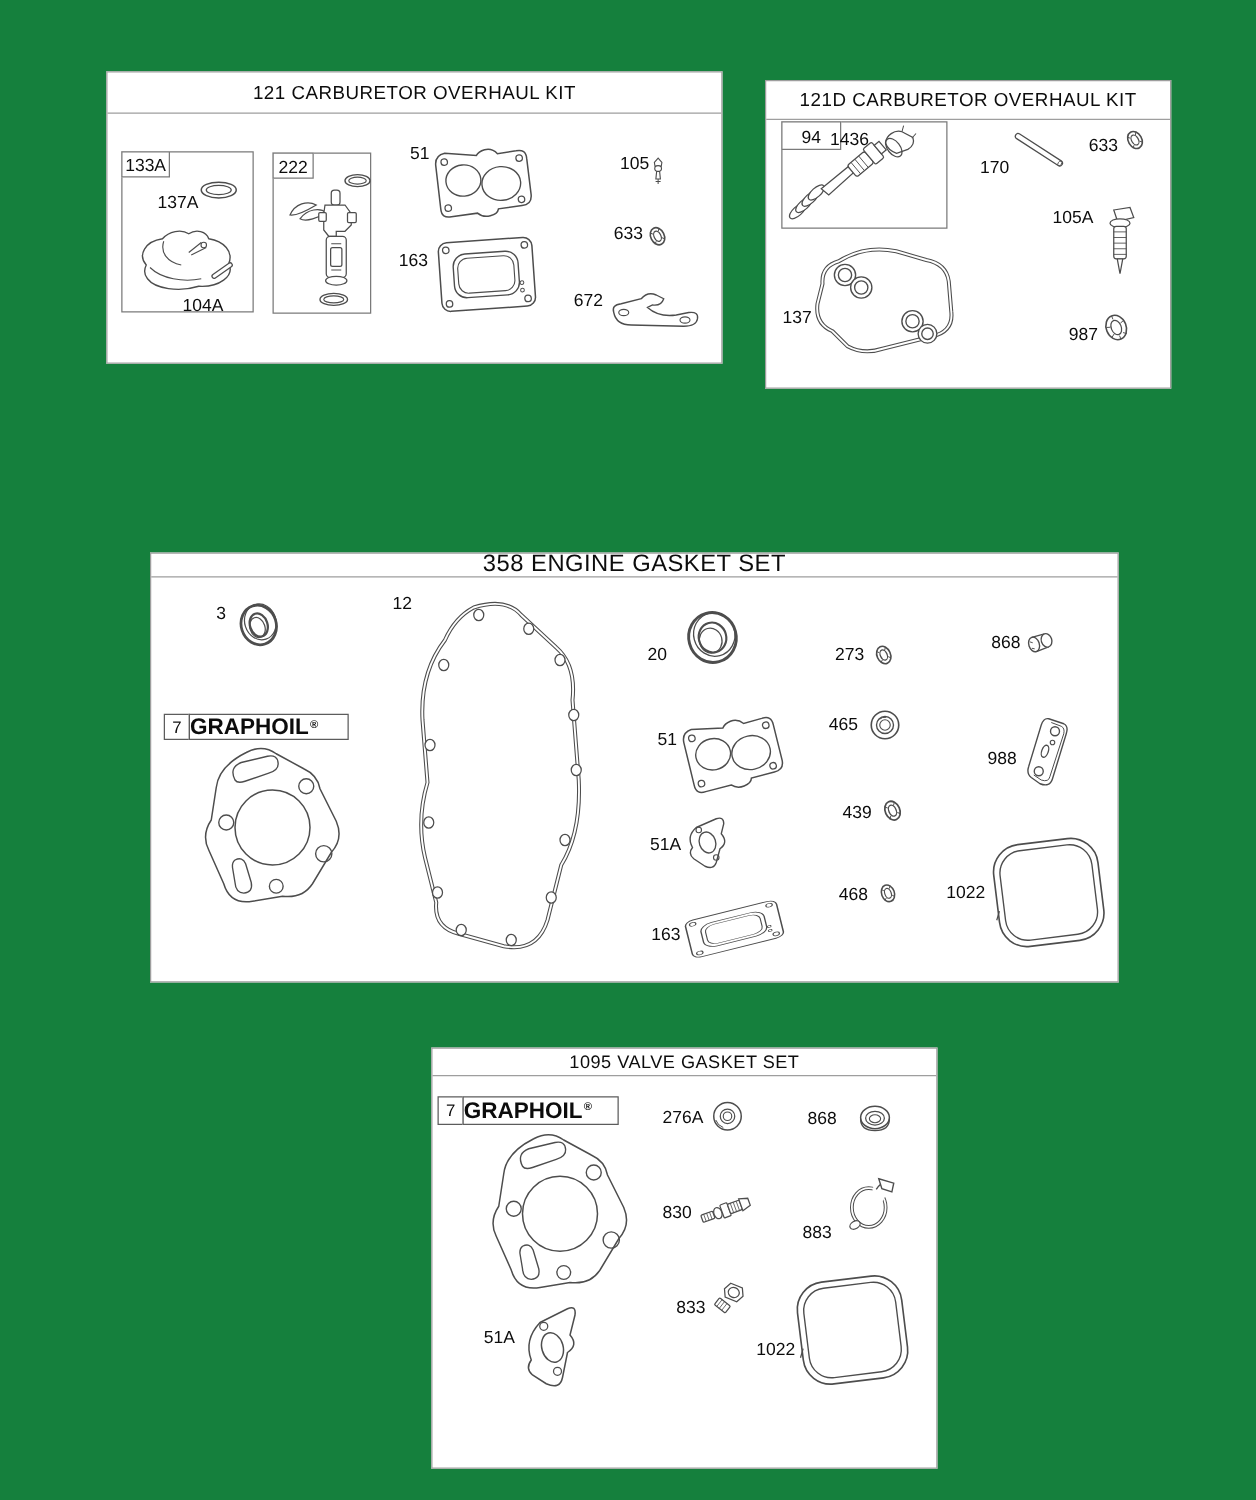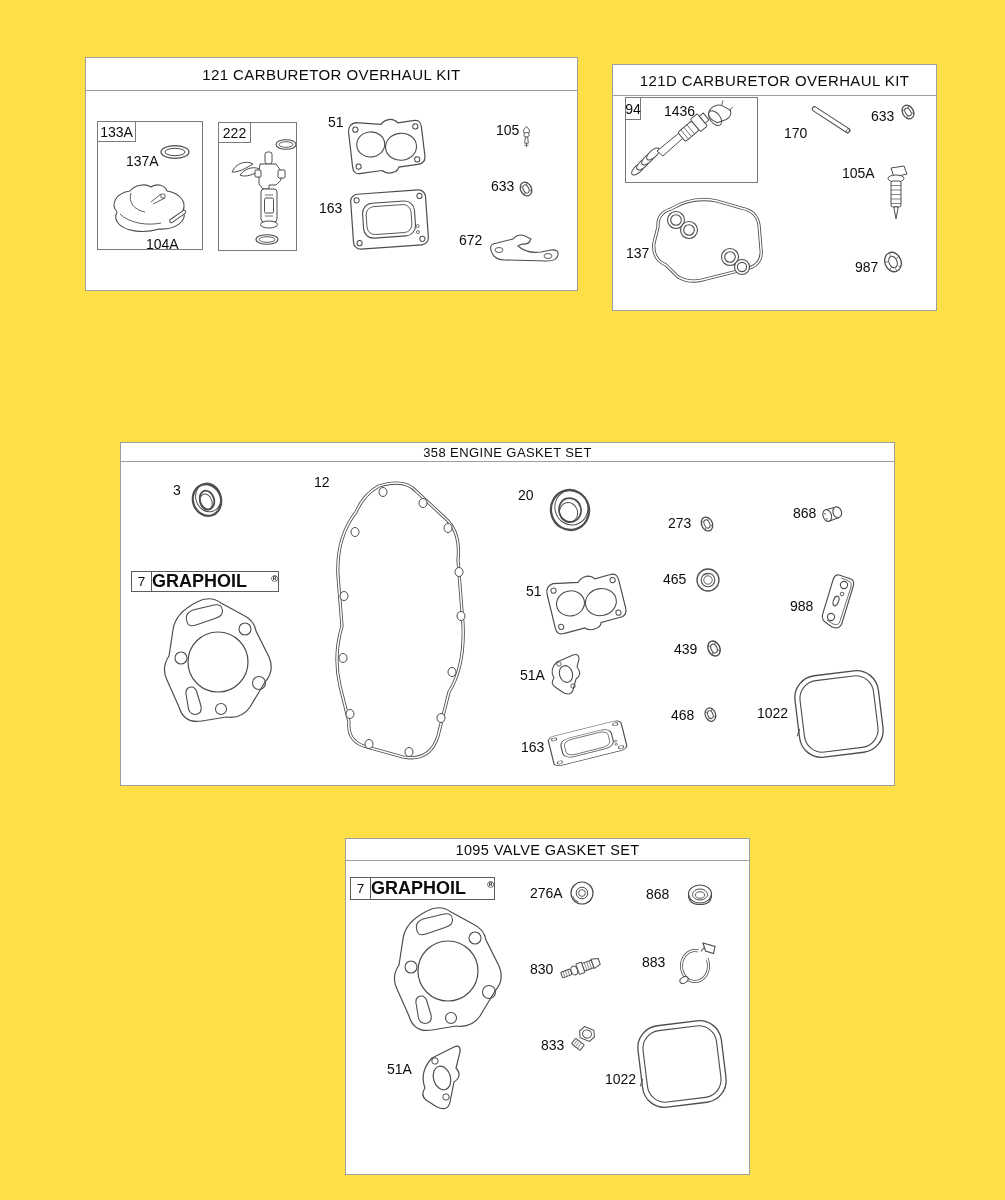--- a/index.html
+++ b/index.html
@@ -1,27 +1,27 @@
 <!DOCTYPE html>
 <html><head>
 <meta charset="utf-8">
 <style>
   *{margin:0;padding:0;box-sizing:border-box}
   html,body{background:#fff}
   body{width:1005px;height:1200px;position:relative;font-family:"Liberation Sans",sans-serif;color:#0c0c0c;overflow:hidden}
-  .stage{position:absolute;left:0;top:0;width:1005px;height:1200px;background:#fde047}
+  .stage{position:absolute;left:0;top:0;width:1005px;height:1200px;background:#15803d}
   .secbox{position:absolute;border:1px solid #9e9e9e;background:#fff}
   .titlebar{position:absolute;left:0;right:0;top:0;border-bottom:1px solid #9e9e9e;display:flex;align-items:center;justify-content:center;font-size:15px;letter-spacing:.4px;color:#0c0c0c;white-space:nowrap}
   .subbox{position:absolute;border:1px solid #7a7a7a;background:#fff}
   .cornercell{position:absolute;left:-1px;top:-1px;border:1px solid #7a7a7a;display:flex;align-items:center;justify-content:center;font-size:14px;background:#fff}
   .plabel{position:absolute;font-size:14px;line-height:15px;white-space:nowrap;color:#0c0c0c}
   .part{position:absolute;overflow:visible}
   svg{overflow:visible;display:block}
   .g7{position:absolute;border:1px solid #5c5c5c;display:flex;align-items:center;justify-content:center;font-size:13.5px;background:#fff}
-  .gname{position:absolute;border:1px solid #5c5c5c;display:flex;align-items:center;justify-content:space-between;font-weight:bold;font-size:18px;background:#fff}
+  .gname{position:absolute;border:1px solid #5c5c5c;display:flex;align-items:center;justify-content:flex-start;font-weight:bold;font-size:18px;background:#fff}
   .gname .reg{font-size:9px;align-self:flex-start;margin-top:2px;margin-left:1px;font-weight:bold}
 </style>
 </head>
 <body>
 
 <svg width="0" height="0" style="position:absolute">
   <defs>
     <g id="sym-oring">
       <ellipse cx="9" cy="11" rx="5.4" ry="7.2" fill="#fff" stroke="#4d4d4d" stroke-width="1.3"></ellipse>
       <ellipse cx="9" cy="11" rx="2.7" ry="4.3" fill="none" stroke="#4d4d4d" stroke-width="1"></ellipse>
@@ -157,21 +157,21 @@
     </g>
   </svg>
 
   <div class="secbox" style="left:612px;top:64px;width:325px;height:247px">
     <div class="titlebar" style="height:31px">
       <span>121D CARBURETOR OVERHAUL KIT</span>
     </div>
   </div>
 
   <div class="subbox" style="left:625px;top:97px;width:133px;height:86px">
-    <div class="cornercell" style="width:16px;height:23px">94</div>
+    <div class="cornercell" style="width:48px;height:23px">94</div>
   </div>
   <span class="plabel" style="left:664px;top:104px">1436</span>
   <svg class="part" style="left:627px;top:99px" width="110" height="84">
     <g fill="#fff" stroke="#4d4d4d" stroke-width="1">
       <ellipse transform="rotate(48 11 70)" cx="11" cy="70" rx="3.6" ry="8"></ellipse>
       <ellipse transform="rotate(48 16 65)" cx="16" cy="65" rx="3.6" ry="8"></ellipse>
       <ellipse transform="rotate(48 21 60)" cx="21" cy="60" rx="3.6" ry="8"></ellipse>
       <ellipse transform="rotate(48 26 55)" cx="26" cy="55" rx="3.6" ry="8"></ellipse>
       <path d="M30,52 L52,34 L56,39 L36,57 Z"></path>
       <g transform="rotate(-40 63 31)">
@@ -231,21 +231,21 @@
   <span class="plabel" style="left:855px;top:260px">987</span>
   <svg class="part" style="left:881px;top:248px" width="25" height="28">
     <g transform="rotate(-22 12 14)" fill="#fff" stroke="#4d4d4d">
       <ellipse cx="12" cy="14" rx="8" ry="10" stroke-width="1.3"></ellipse>
       <ellipse cx="12" cy="14" rx="4" ry="6" fill="none" stroke-width="1"></ellipse>
       <path d="M12,4 v3 M12,21 v3 M4.6,11 l3,1 M16.4,12 l3,-1 M6,20 l2.4,-1.8 M15.5,19.8 l2.4,1.8" stroke-width=".7" fill="none"></path>
     </g>
   </svg>
 
   <div class="secbox" style="left:120px;top:442px;width:775px;height:344px">
-    <div class="titlebar" style="height:19px;font-size:13px">
+    <div class="titlebar" style="height:19px;font-size:19px">
       <span>358 ENGINE GASKET SET</span>
     </div>
   </div>
 
   <span class="plabel" style="left:173px;top:483px">3</span>
   <svg class="part" style="left:188px;top:479px" width="39" height="43">
     <g transform="rotate(-18 19 21)" fill="#fff" stroke="#4d4d4d">
       <ellipse cx="19" cy="21" rx="14" ry="16" stroke-width="2.2"></ellipse>
       <ellipse cx="21" cy="19" rx="12.5" ry="14.5" fill="none" stroke-width="1"></ellipse>
       <ellipse cx="19" cy="21" rx="7" ry="9.5" fill="none" stroke-width="1.8"></ellipse>
@@ -267,21 +267,21 @@
       <ellipse cx="124" cy="242" rx="4" ry="4.5"></ellipse>
         <ellipse cx="92" cy="276" rx="4" ry="4.5"></ellipse>
       <ellipse cx="52" cy="268" rx="4" ry="4.5"></ellipse>
         <ellipse cx="33" cy="238" rx="4" ry="4.5"></ellipse>
       <ellipse cx="26" cy="182" rx="4" ry="4.5"></ellipse>
         <ellipse cx="27" cy="120" rx="4" ry="4.5"></ellipse>
       <ellipse cx="38" cy="56" rx="4" ry="4.5"></ellipse>
     </g>
   </svg>
 
-  <span class="plabel" style="left:518px;top:488px">20</span>
+  <span class="plabel" style="left:518px;top:516px">20</span>
   <svg class="part" style="left:547px;top:486px" width="47" height="49">
     <g transform="rotate(-15 23 24)" fill="#fff" stroke="#4d4d4d">
       <ellipse cx="23" cy="24" rx="19" ry="20" stroke-width="2.3"></ellipse>
       <ellipse cx="25" cy="22" rx="16.5" ry="17.5" fill="none" stroke-width="1"></ellipse>
       <ellipse cx="23" cy="24" rx="11" ry="12" fill="none" stroke-width="1.7"></ellipse>
       <ellipse cx="21" cy="26" rx="9" ry="10" fill="none" stroke-width="1"></ellipse>
     </g>
   </svg>
 
   <span class="plabel" style="left:668px;top:516px">273</span>
@@ -400,21 +400,21 @@
       <rect x="2" y="15" width="10" height="6" rx="1"></rect>
       <path d="M4.5,15 v6 M7,15 v6 M9.5,15 v6" stroke-width=".6" fill="none"></path>
       <ellipse cx="15.5" cy="18" rx="3.2" ry="4.6"></ellipse>
       <rect x="19" y="12.5" width="6" height="11" rx="1"></rect>
       <rect x="25" y="14" width="10" height="8" rx="1"></rect>
       <path d="M27.5,14 v8 M30,14 v8 M32.5,14 v8" stroke-width=".6" fill="none"></path>
       <path d="M35,13 l7,2 v6 l-7,2 Z"></path>
     </g>
   </svg>
 
-  <span class="plabel" style="left:642px;top:955px">883</span>
+  <span class="plabel" style="left:642px;top:978px">883</span>
   <svg class="part" style="left:675px;top:938px" width="43" height="48">
     <ellipse cx="20" cy="28" rx="13.5" ry="15.5" fill="none" stroke="#4d4d4d" stroke-width="3"></ellipse>
     <ellipse cx="20" cy="28" rx="13.5" ry="15.5" fill="none" stroke="#fff" stroke-width="1.4"></ellipse>
     <path d="M24,10 l11,6 -4,7 -9,-5 Z" fill="#fff" stroke="none"></path>
     <path d="M26,13.5 q3,-5 8,-6" fill="none" stroke="#4d4d4d" stroke-width="1.1"></path>
     <path d="M28,5 l12,3.5 -1.5,7 -8,-2.5 Z" fill="#fff" stroke="#4d4d4d" stroke-width="1.1"></path>
     <ellipse cx="9" cy="42" rx="4.4" ry="3" fill="#fff" stroke="#4d4d4d" stroke-width="1" transform="rotate(-30 9 42)"></ellipse>
   </svg>
 
   <span class="plabel" style="left:541px;top:1038px">833</span>

